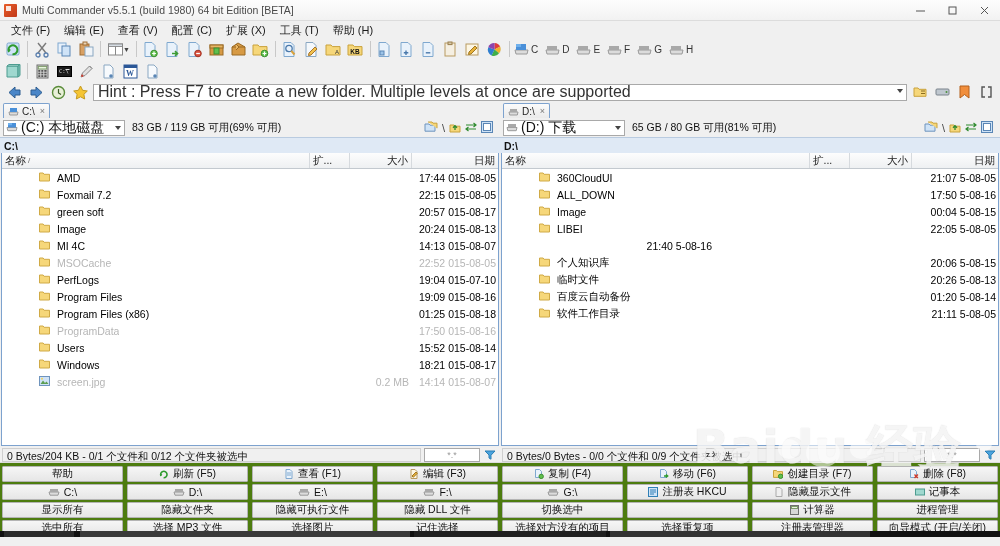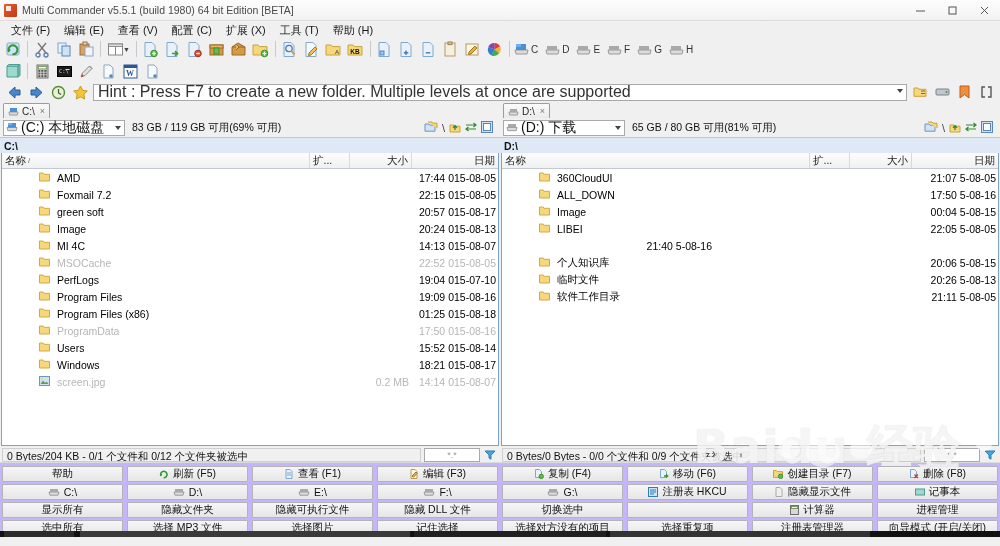--- a/index.html
+++ b/index.html
@@ -87,21 +87,21 @@
                overflow:hidden;white-space:nowrap;direction:rtl;}
   .row.dim .fname,.row.dim .c-date,.row.dim .c-size{color:#b6b6b6;}
   .statusrow{height:16px;display:flex;align-items:flex-end;background:#f0f0f0;padding:0 2px;flex:0 0 16px;}
   .status-txt{flex:1 1 auto;font-size:10.5px;color:#111;padding-left:4px;border:1px solid #cfcfcf;
               background:#f0f0f0;height:14px;line-height:14px;box-sizing:border-box;white-space:nowrap;overflow:hidden;}
   .filter-box{width:56px;height:14px;background:#fff;border:1px solid #a9a9a9;margin-left:3px;box-sizing:border-box;
               font-size:9px;color:#999;display:flex;align-items:center;justify-content:center;}
   .funnel{width:16px;height:14px;display:flex;align-items:center;justify-content:center;margin-left:2px;}
 
   
-  .btnpanel{flex:0 0 auto;background:#c4b5fd;padding:2px 0 0 0;border-top:1px solid #dcdcdc;}
+  .btnpanel{flex:0 0 auto;background:#4d7c0f;padding:2px 0 0 0;border-top:1px solid #dcdcdc;}
   .btnrow{display:flex;}
   .fbtn{flex:1 1 0;height:16px;margin:1px 2px;background:linear-gradient(#f6f6f6,#e6e6e6);
         border:1px solid #b4b4b4;display:flex;align-items:center;justify-content:center;
         font-size:10.5px;color:#111;box-sizing:border-box;white-space:nowrap;overflow:hidden;border-radius:1px;}
   .fbtn .bico{margin-right:4px;display:flex;align-items:center;}
 
   
   .wm{position:absolute;pointer-events:none;}
   .wm-big{right:38px;bottom:58px;font-size:47px;font-weight:bold;color:rgba(255,255,255,.78);
           letter-spacing:1px;font-family:"DejaVu Sans",sans-serif;text-shadow:0 0 1px rgba(120,120,120,.35);}
@@ -817,20 +817,31 @@
               </div>
               <div class="c-ext"></div>
               <div class="c-size"></div>
               <div class="c-date">5-08-13 20:26</div>
             </div>
             <div class="row">
               <div class="c-name">
                 <span><svg width="11" height="10" viewBox="0 0 11 10">
                     <path d="M0.5 1 h3.6 l1 1.3 h5.4 v6.7 h-10 z" fill="#f6d77a" stroke="#d0aa46"></path>
                   </svg></span>
+                <span class="fname">百度云自动备份</span>
+              </div>
+              <div class="c-ext"></div>
+              <div class="c-size"></div>
+              <div class="c-date">5-08-14 01:20</div>
+            </div>
+            <div class="row">
+              <div class="c-name">
+                <span><svg width="11" height="10" viewBox="0 0 11 10">
+                    <path d="M0.5 1 h3.6 l1 1.3 h5.4 v6.7 h-10 z" fill="#f6d77a" stroke="#d0aa46"></path>
+                  </svg></span>
                 <span class="fname">软件工作目录</span>
               </div>
               <div class="c-ext"></div>
               <div class="c-size"></div>
               <div class="c-date">5-08-05 21:11</div>
             </div>
           </div>
       </div>
       <div class="statusrow">
         <div class="status-txt">0 Bytes/0 Bytes - 0/0 个文件和 0/9 个文件夹被选中</div>

